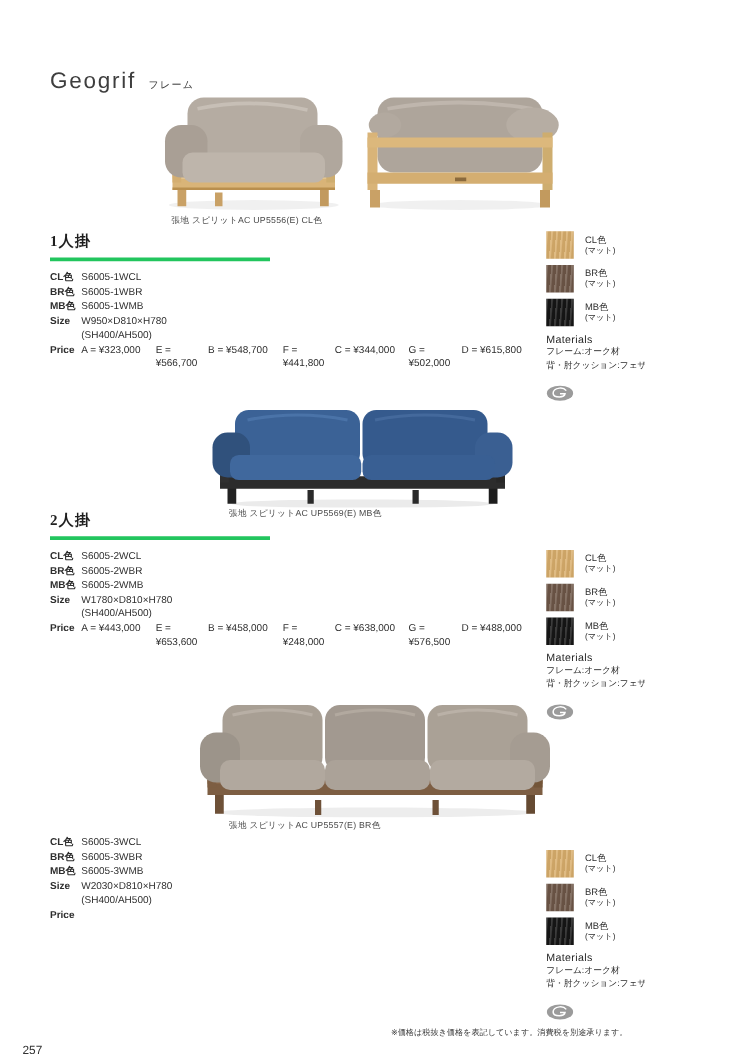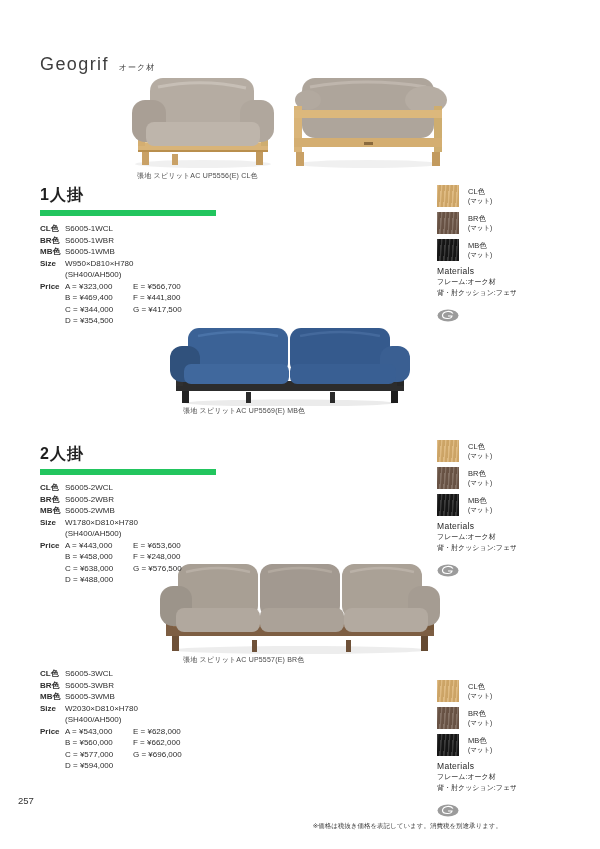--- a/index.html
+++ b/index.html
@@ -17,53 +17,53 @@
   .photo-2 { left:168px; top:326px; }
   .photo-3 { left:156px; top:560px; }
 
   .caption { position:absolute; font-size:7px; color:#4a4a4a; letter-spacing:.2px; }
   .cap-1 { left:137px; top:171px; }
   .cap-2 { left:183px; top:406px; }
   .cap-3 { left:183px; top:655px; }
 
   
   .spec { position:absolute; left:40px; width:176px; font-size:8px; color:#2e2e2e; }
-  .spec-1 { top:185px; } .spec-2 { top:444px; } .spec-3 { top:668px; }
-  .sec-head { font-size:16px; font-weight:bold; color:#1f1f1f; border-bottom:6px solid #22c55e;
-              padding-bottom:4px; margin:0 0 7px 0; letter-spacing:1px; }
+  .spec-1 { top:185px; } .spec-2 { top:408px; } .spec-3 { top:668px; }
+  .sec-head { font-size:12px; font-weight:bold; color:#1f1f1f; border-bottom:3px solid #22c55e;
+              padding-bottom:4px; margin:0 0 7px 0; letter-spacing:1px;font-family:Liberation Serif, serif; }
   .row { display:flex; line-height:11.5px; }
   .lbl { width:25px; font-weight:bold; flex-shrink:0; }
-  .pricecols { display:flex; flex-direction:column; }
+  .pricecols { display:flex; flex-direction:row; }
   .prow { display:flex; line-height:11.5px; }
   .pc1 { width:68px; }
 
   
   .swatches { position:absolute; left:437px; width:132px; }
   .sw-1 { top:185px; } .sw-2 { top:440px; } .sw-3 { top:680px; }
   .sw-row { display:flex; gap:9px; align-items:center; height:22px; margin-bottom:5px; }
   .swatch { width:22px; height:22px; display:inline-block; flex-shrink:0;
             background-image:repeating-linear-gradient(95deg, rgba(255,255,255,.16) 0 1px, rgba(0,0,0,.06) 2px 4px); }
   .sw-label { display:flex; flex-direction:column; font-size:7.5px; line-height:9px; color:#2e2e2e; }
   .sw-finish { font-size:6.5px; }
   .materials-title { font-weight:normal; font-size:8.5px; margin-top:4px; letter-spacing:.3px; color:#1f1f1f; }
   .material-line { font-size:7px; line-height:11px; color:#2e2e2e; }
   .brand-mark { margin-top:10px; }
 
   
-  .page-number { position:absolute; left:18px; top:795px; font-size:9.5px; color:#333;text-align:right; }
+  .page-number { position:absolute; left:18px; top:835px; font-size:9.5px; color:#333;text-align:right; }
   .footer-note { position:absolute; right:14px; top:822px; font-size:6.5px; color:#3a3a3a; }
 </style>
 </head>
 <body>
 
 <div class="page">
 
   <div class="header">
     <h1 class="title">Geogrif</h1>
-    <span class="kana">オーク材</span>
+    <span class="kana">フレーム</span>
   </div>
 
   <figure class="photo photo-1" style="margin:0">
     <svg width="150" height="92" viewBox="0 0 150 92">
       <ellipse cx="75" cy="88" rx="68" ry="4" fill="#000" opacity="0.06"></ellipse>
       <rect x="14" y="76" width="7" height="13" fill="#c9a166"></rect>
       <rect x="128" y="76" width="7" height="13" fill="#c29a5e"></rect>
       <rect x="44" y="78" width="6" height="11" fill="#c9a166"></rect>
       <rect x="10" y="64" width="130" height="12" fill="#d9b478"></rect>
       <rect x="10" y="64" width="130" height="3" fill="#e6c893"></rect>
@@ -163,29 +163,29 @@
         </div>
     </div>
     <div class="row">
       <span class="lbl">Price</span>
       <div class="pricecols">
         <div class="prow">
             <span class="pc1">A = ¥323,000</span>
             <span>E = ¥566,700</span>
           </div>
         <div class="prow">
-            <span class="pc1">B = ¥469,400</span>
+            <span class="pc1">B = ¥548,700</span>
             <span>F = ¥441,800</span>
           </div>
         <div class="prow">
             <span class="pc1">C = ¥344,000</span>
-            <span>G = ¥417,500</span>
-          </div>
-        <div class="prow">
-            <span class="pc1">D = ¥354,500</span>
+            <span>G = ¥502,000</span>
+          </div>
+        <div class="prow">
+            <span class="pc1">D = ¥615,800</span>
             <span></span>
           </div>
       </div>
     </div>
   </section>
 
   <section class="spec spec-2">
     <h2 class="sec-head">2人掛</h2>
     <div class="row">
         <span class="lbl">CL色</span>
@@ -244,38 +244,20 @@
       </div>
     <div class="row">
       <span class="lbl">Size</span>
       <div>
           <div>W2030×D810×H780</div>
           <div>(SH400/AH500)</div>
         </div>
     </div>
     <div class="row">
       <span class="lbl">Price</span>
-      <div class="pricecols">
-        <div class="prow">
-            <span class="pc1">A = ¥543,000</span>
-            <span>E = ¥628,000</span>
-          </div>
-        <div class="prow">
-            <span class="pc1">B = ¥560,000</span>
-            <span>F = ¥662,000</span>
-          </div>
-        <div class="prow">
-            <span class="pc1">C = ¥577,000</span>
-            <span>G = ¥696,000</span>
-          </div>
-        <div class="prow">
-            <span class="pc1">D = ¥594,000</span>
-            <span></span>
-          </div>
-      </div>
     </div>
   </section>
 
   <aside class="swatches sw-1">
     <div class="sw-row">
       <span class="swatch" style="background-color: rgb(217, 174, 108);"></span>
       <span class="sw-label">
           <span>CL色</span>
           <span class="sw-finish">(マット)</span>
         </span>

